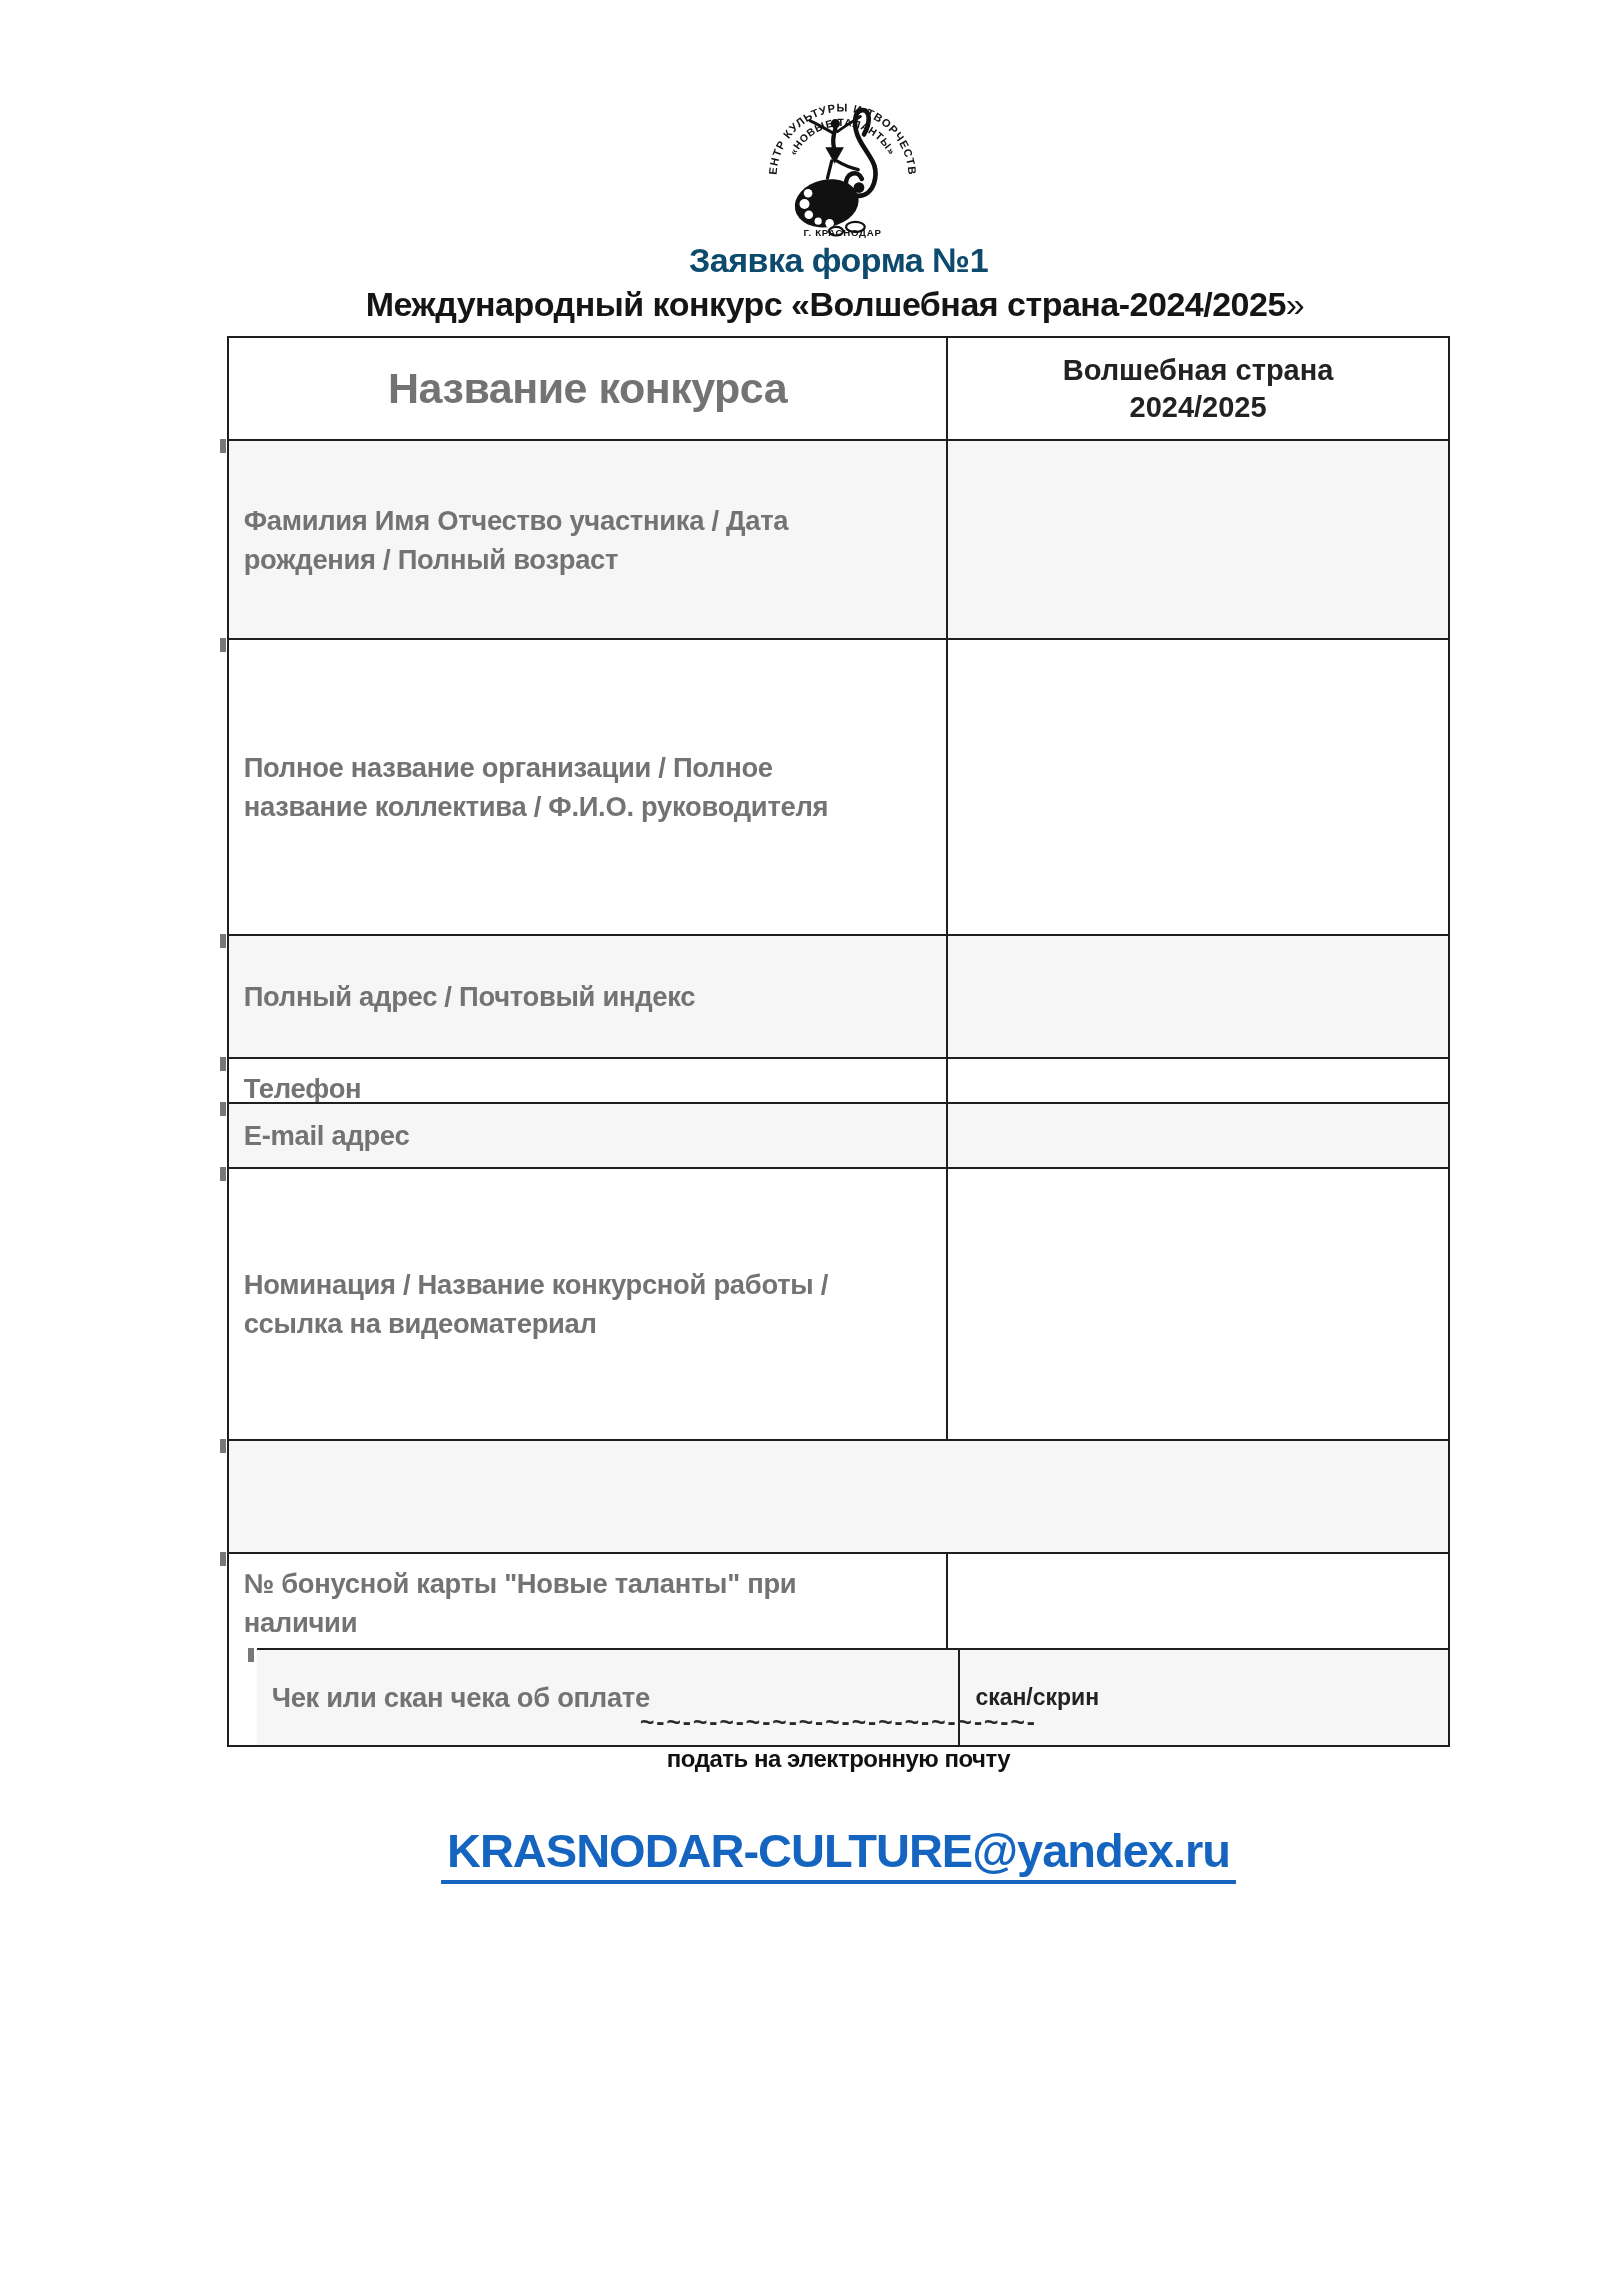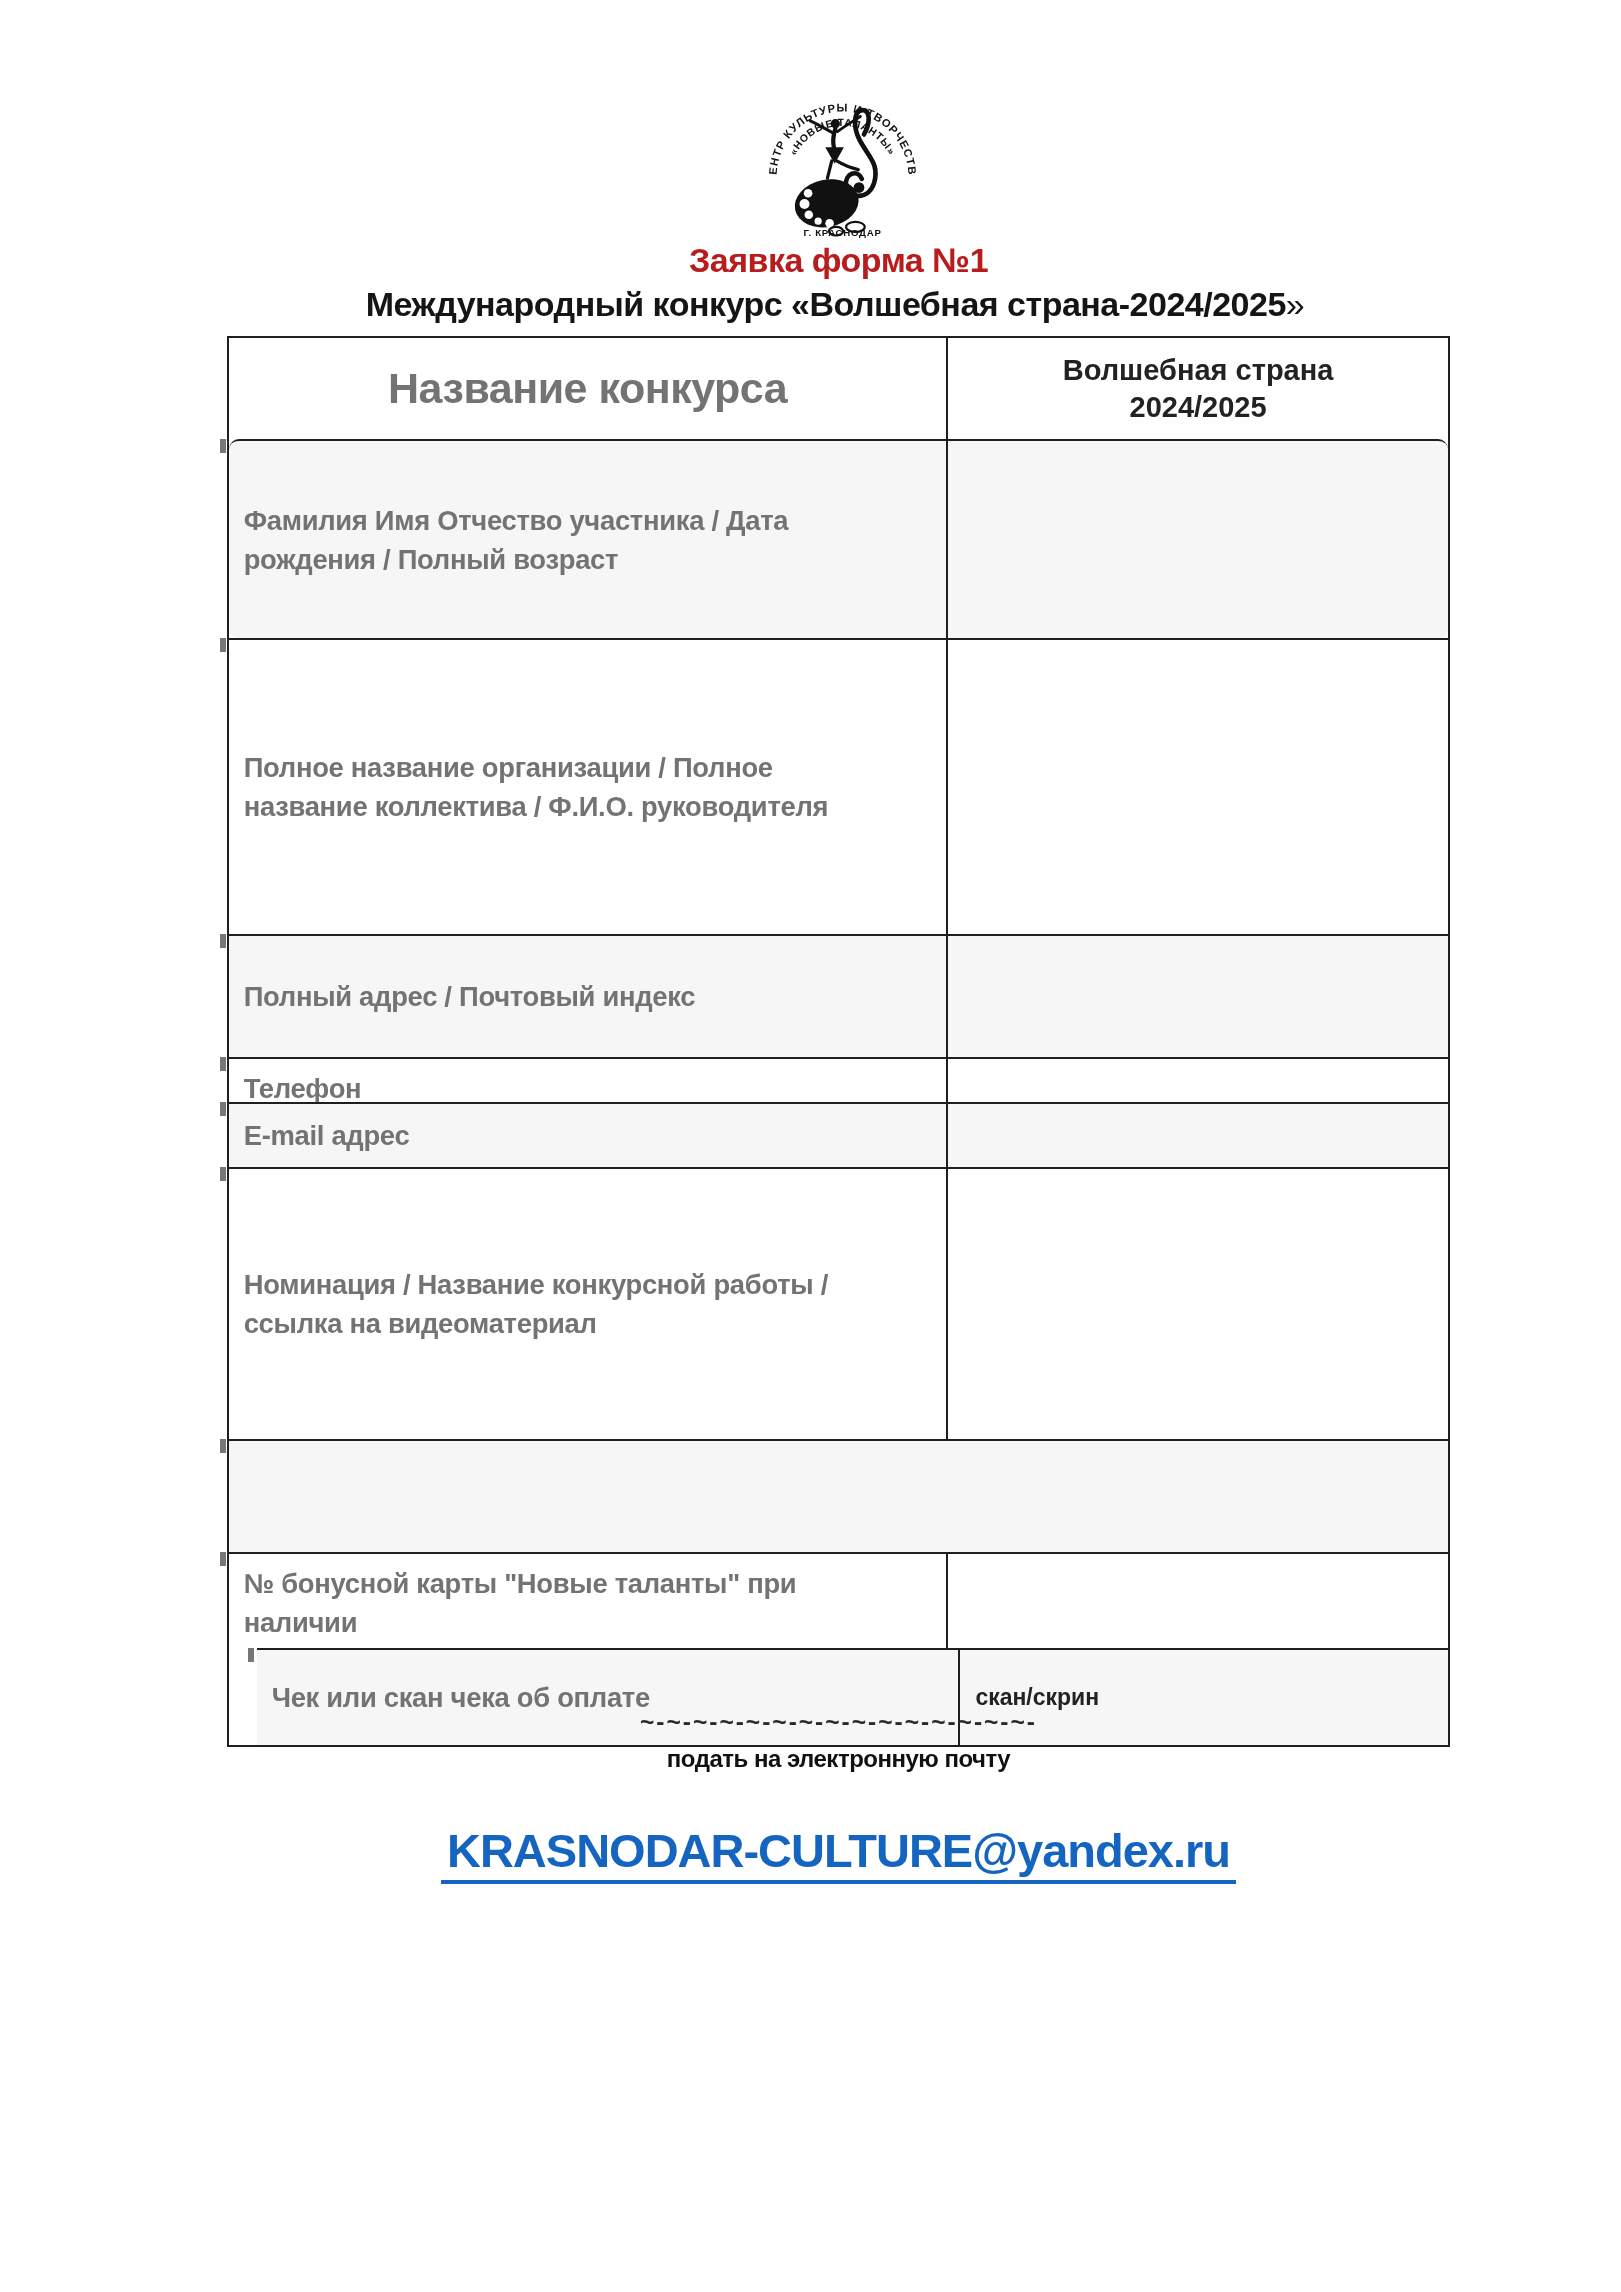--- a/index.html
+++ b/index.html
@@ -12,21 +12,21 @@
     width:1621px;height:2293px;background:#ffffff;
     font-family:"Liberation Sans",sans-serif;color:#1d1d1d;
     position:relative;overflow:hidden;
   }
   .page{position:absolute;inset:0;}
 
   .logo{position:absolute;left:760px;top:90px;width:165px;height:152px;}
 
   .title1{
     position:absolute;left:227px;top:241px;width:1223px;
-    text-align:center;font-size:34px;font-weight:700;letter-spacing:-0.5px;color:#b91c1c;
+    text-align:center;font-size:34px;font-weight:700;letter-spacing:-0.5px;color:#0c4a6e;
   }
   .title2{
     position:absolute;left:149px;top:285px;width:1372px;
     text-align:center;font-size:34px;font-weight:700;letter-spacing:-0.5px;color:#151515;
   }
   .title2 .closequote{font-weight:400;}
 
   .ztable{
     position:absolute;left:227px;top:336px;width:1223px;
     border:2px solid var(--bord);box-sizing:border-box;background:#fff;
@@ -50,21 +50,21 @@
   .cell.r{padding:9.8px 15.7px;font-size:23px;font-weight:700;color:#222;}
   .row.hdr .cell.l{
     justify-content:center;text-align:center;
     font-size:43px;line-height:49px;letter-spacing:-0.5px;padding:9.8px;
   }
   .row.hdr .cell.r{
     justify-content:center;text-align:center;
     font-weight:700;font-size:29px;line-height:37px;white-space:pre-line;
   }
   .r0{height:101px;}
-  .r1{height:199px;border-radius:10px;}
+  .r1{height:199px;}
   .r2{height:296px;}
   .r3{height:123px;}
   .r4{height:45px;gap:40px;}
   .r5{height:65px;}
   .r6{height:272px;}
   .r7{height:113px;}
   .r8{height:96px;}
   .r9{height:97px;margin-left:28px;}
 
   .divider{

